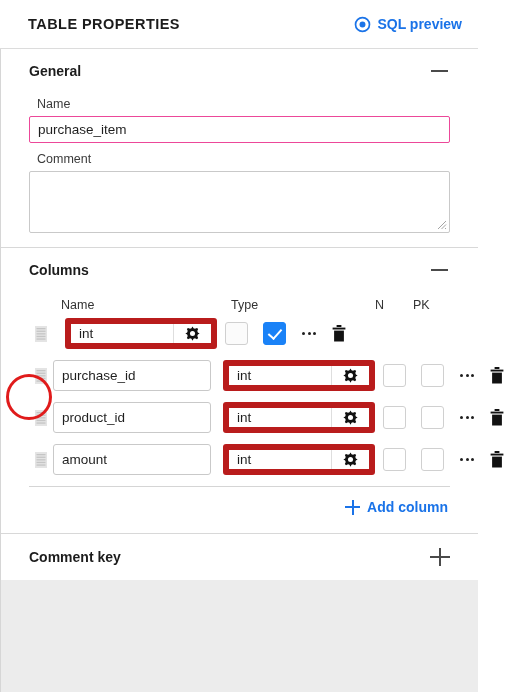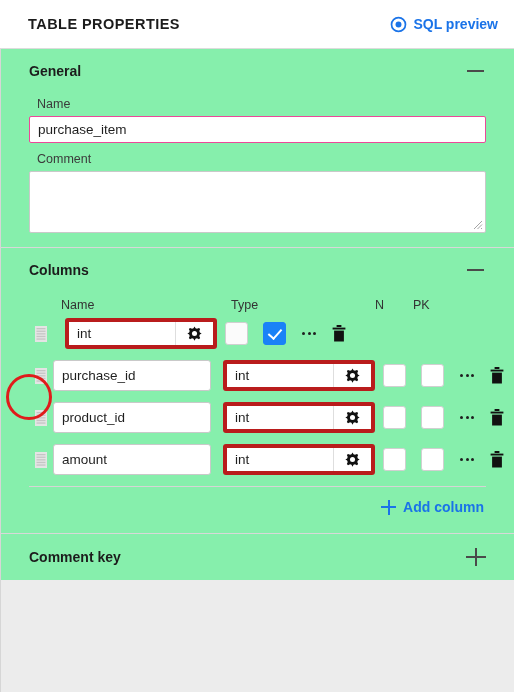--- a/index.html
+++ b/index.html
@@ -6,21 +6,21 @@
   html, body {
     margin: 0; padding: 0;
     width: 530px; height: 692px;
     overflow: hidden;
     background: #ffffff;
     font-family: "Liberation Sans", sans-serif;
     -webkit-font-smoothing: antialiased;
   }
   .panel {
     position: relative;
-    width: 514px; height: 692px;
+    width: 478px; height: 692px;
     background: #ffffff;
   }
 
   
   .panel-header {
     position: absolute;
     left: 0; top: 0; right: 0; height: 49px;
     background: #ffffff;
     display: flex; align-items: center;
     padding: 0 12px 0 28px;
@@ -51,21 +51,21 @@
     position: absolute;
     left: 0; top: 49px; right: 0; bottom: 0;
     background: #ececec;
     border-left: 1px solid #d6d6d6;
   }
 
   
   .section {
     border-bottom: 1px solid #d8d8d8;
     padding: 0 28px 0 28px;
-    background: #86efac;
+    background: #ffffff;
   }
   .section-head {
     display: flex; align-items: center;
     height: 44px;
     cursor: pointer;
   }
   .section-name {
     flex: 1;
     font-size: 14px;
     font-weight: bold;
@@ -169,21 +169,21 @@
     border-radius: 3px;
     font-family: "Liberation Sans", sans-serif;
     font-size: 13.5px;
     color: #1f1f1f;
     padding: 0 8px;
     outline: none;
   }
   .type-box {
     width: 100%; height: 31px;
     background: #ffffff;
-    border: 4px solid #b91c1c;
+    border: 6px solid #b91c1c;
     border-radius: 3px;
     display: flex; align-items: center;
     overflow: hidden;
   }
   .type-value {
     flex: 1;
     font-size: 13.5px;
     color: #1f1f1f;
     padding: 0 8px;
     line-height: 29px;

